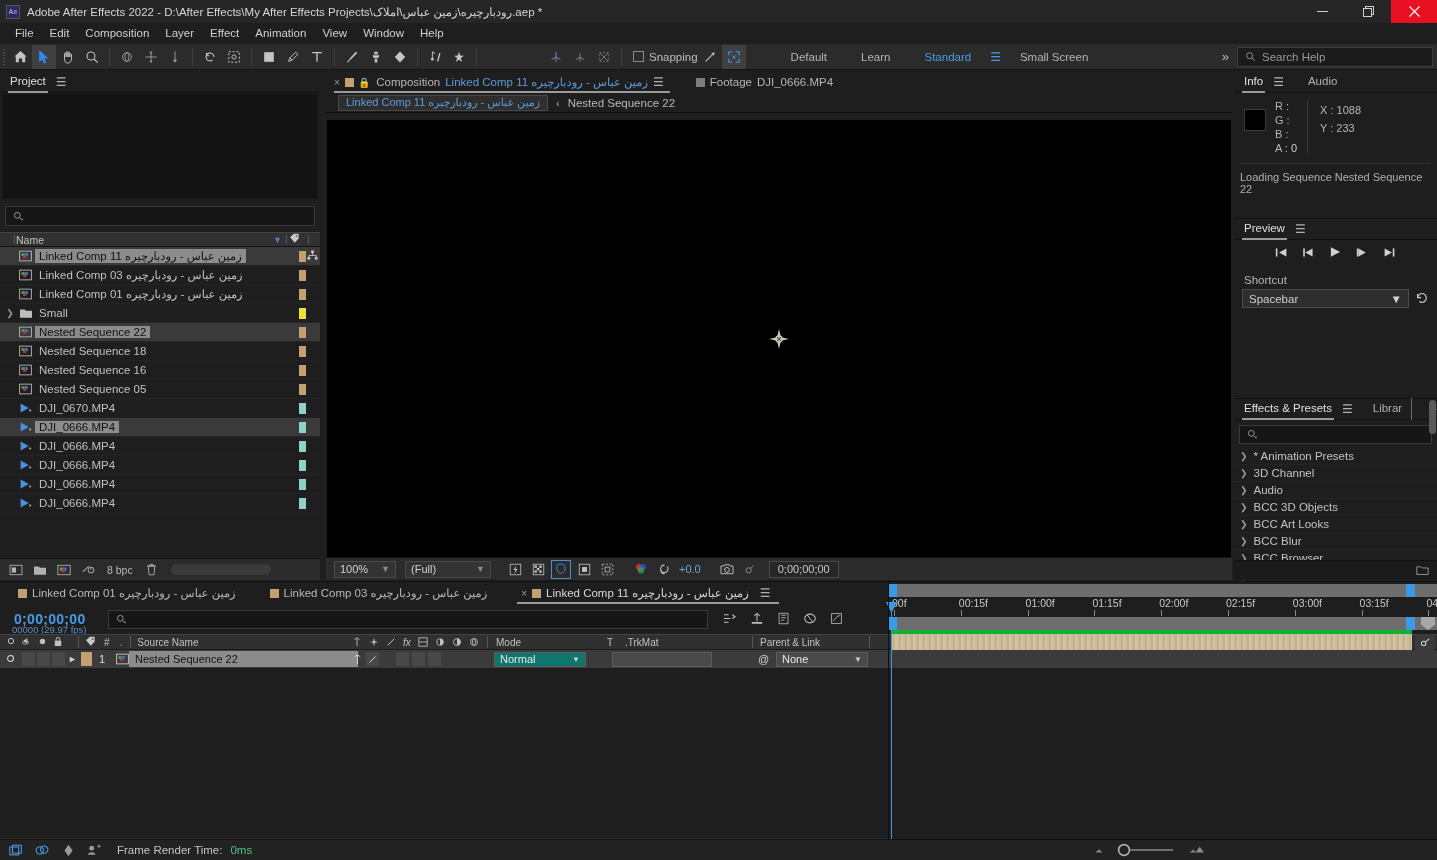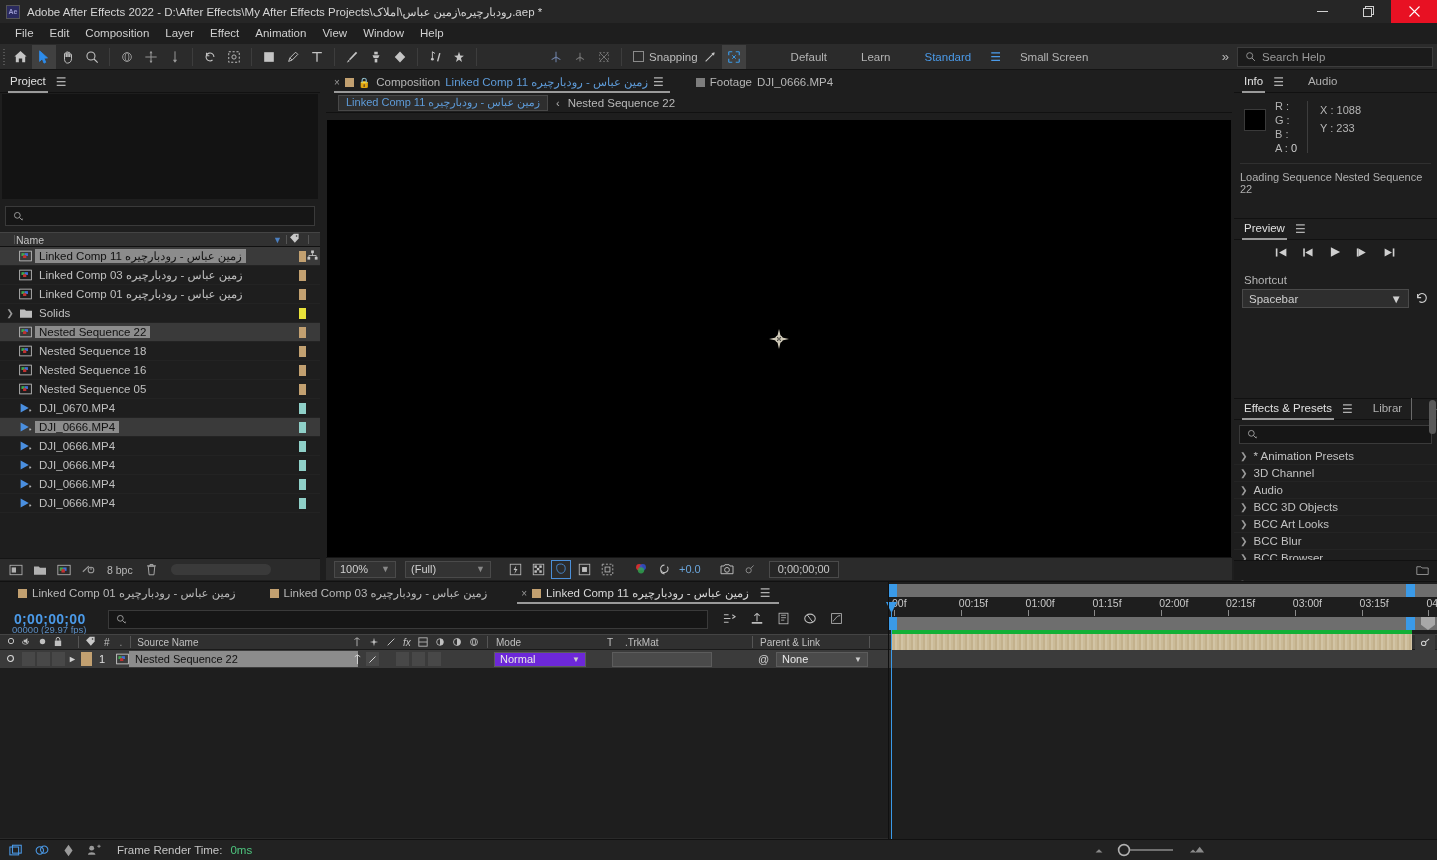--- a/index.html
+++ b/index.html
@@ -524,21 +524,21 @@
           <span class="lbl rtl">زمین عباس - رودبارچیره Linked Comp 01</span>
           <span class="swatch" style="background: rgb(194, 160, 112);"></span>
         </div>
         <div class="prow">
           <span class="twisty">❯</span>
           <span class="ico">
             <svg width="14" height="12" viewBox="0 0 16 14">
               <path d="M1 3 H6.5 L8 4.5 H15 V12.5 H1 Z" fill="#bdbdbd"></path>
             </svg>
           </span>
-          <span class="lbl">Solids</span>
+          <span class="lbl">Small</span>
           <span class="swatch" style="background: rgb(232, 226, 58);"></span>
         </div>
         <div class="prow sel">
           <span class="twisty"></span>
           <span class="ico">
             <svg width="13" height="12" viewBox="0 0 16 14">
               <rect x="0.8" y="1" width="14.4" height="12" fill="none" stroke="#c8c8c8"></rect>
               <rect x="3" y="3.5" width="4" height="3.5" fill="#3fa84f"></rect>
               <rect x="7" y="3.5" width="4" height="3.5" fill="#3f6fd8"></rect>
               <rect x="5" y="6" width="4" height="3.5" fill="#c03030"></rect>
@@ -1098,21 +1098,21 @@
           </svg>
         <span style="width:13px;height:14px;background:#484848;display:inline-flex;align-items:center;justify-content:center">
           <svg width="9" height="9" viewBox="0 0 12 12">
               <path d="M2 10 L10 2" stroke="#d8d8d8" stroke-width="1.3"></path>
             </svg>
         </span>
         <span style="width:13px;height:14px;background:#484848;margin-left:14px"></span>
         <span style="width:13px;height:14px;background:#484848"></span>
         <span style="width:13px;height:14px;background:#484848"></span>
       </span>
-      <span style="position:absolute;left:494px;width:92px;height:15px;background:#6d28d9;border:1px solid #5c5c5c;display:flex;align-items:center;justify-content:space-between;padding:0 5px;font-size:11px;color:#e8e8e8">
+      <span style="position:absolute;left:494px;width:92px;height:15px;background:#0f766e;border:1px solid #5c5c5c;display:flex;align-items:center;justify-content:space-between;padding:0 5px;font-size:11px;color:#e8e8e8">
         <span>Normal</span>
           <span style="font-size:8px;color:#ccc">▼</span>
       </span>
       <span style="position:absolute;left:612px;width:100px;height:15px;background:#4a4a4a;border:1px solid #5c5c5c"></span>
       <span style="position:absolute;left:758px;color:#d0d0d0;font-size:11px">@</span>
       <span style="position:absolute;left:776px;width:92px;height:15px;background:#4a4a4a;border:1px solid #5c5c5c;display:flex;align-items:center;justify-content:space-between;padding:0 5px;font-size:11px;color:#e8e8e8">
         <span>None</span>
           <span style="font-size:8px;color:#ccc">▼</span>
       </span>
     </div>

